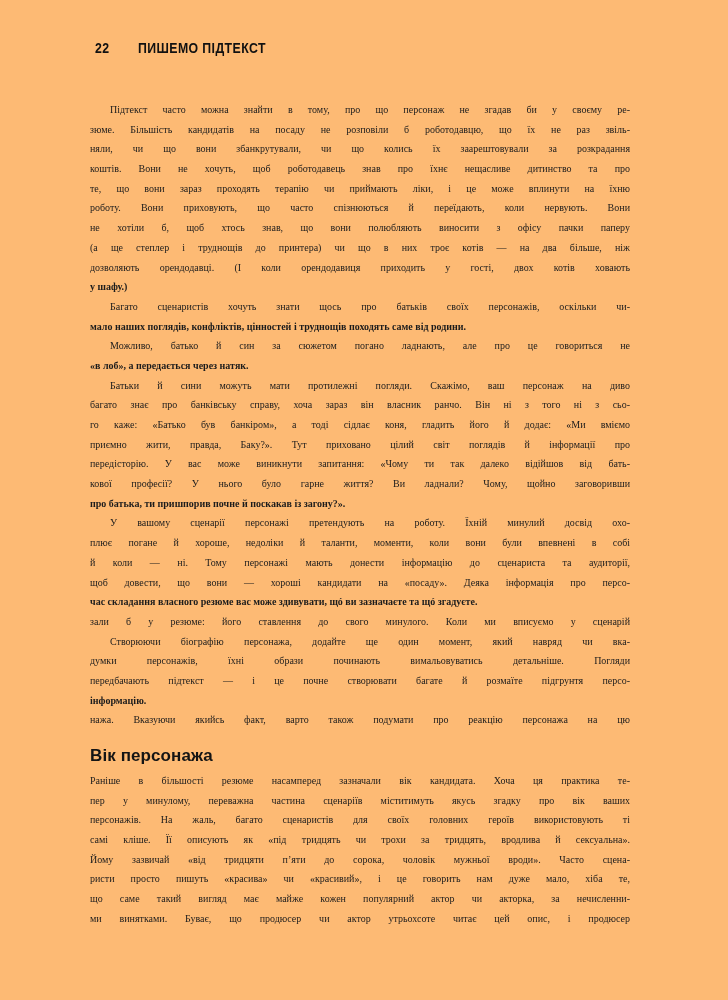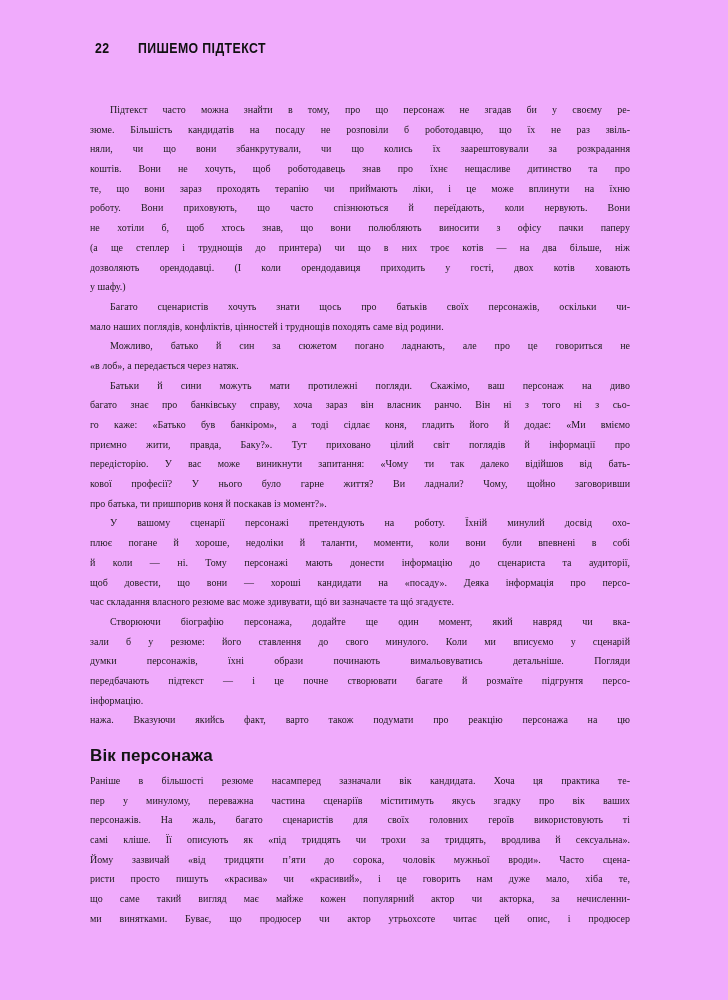--- a/index.html
+++ b/index.html
@@ -1,21 +1,21 @@
 <!DOCTYPE html>
 <html><head>
 <meta charset="utf-8">
 <style>
   * { margin: 0; padding: 0; box-sizing: border-box; }
   html, body { background: #e8e8e8; }
   .page {
     position: relative;
     width: 728px;
     height: 1000px;
-    background: #f0abfc;
+    background: #fdba74;
     font-family: "Liberation Serif", serif;
     color: #1c1c1c;
     overflow: hidden;
     margin: 0 auto;
   }
   
   .running-header { position: absolute; top: 40px; left: 0; width: 728px; height: 18px; }
   .running-header .hnum,
   .running-header .htitle {
     position: absolute;
@@ -44,21 +44,21 @@
     display: block;
     height: 19.7px;
     line-height: 19.7px;
     font-size: 10px;
     text-align: justify;
     text-align-last: justify;
     white-space: normal;
     overflow: hidden;
   }
   .line.indent { text-indent: 20px; }
-  .line.para-end { text-align-last: left; }
+  .line.para-end { text-align-last: left; font-weight: bold; }
   .section-heading {
     display: block;
     margin-top: 15px;
     margin-bottom: 4px;
     font-family: "Liberation Sans", sans-serif;
     font-weight: 700;
     font-size: 17px;
     line-height: 22px;
     color: #141414;
     letter-spacing: 0.1px;
@@ -96,32 +96,32 @@
           <div class="line indent">Можливо, батько й син за сюжетом погано ладнають, але про це говориться не</div>
           <div class="line para-end">«в лоб», а передається через натяк.</div>
         </div>
         <div class="paragraph">
           <div class="line indent">Батьки й сини можуть мати протилежні погляди. Скажімо, ваш персонаж на диво</div>
           <div class="line">багато знає про банківську справу, хоча зараз він власник ранчо. Він ні з того ні з сьо-</div>
           <div class="line">го каже: «Батько був банкіром», а тоді сідлає коня, гладить його й додає: «Ми вміємо</div>
           <div class="line">приємно жити, правда, Баку?». Тут приховано цілий світ поглядів й інформації про</div>
           <div class="line">передісторію. У вас може виникнути запитання: «Чому ти так далеко відійшов від бать-</div>
           <div class="line">кової професії? У нього було гарне життя? Ви ладнали? Чому, щойно заговоривши</div>
-          <div class="line para-end">про батька, ти пришпорив коня й поскакав із момент?».</div>
+          <div class="line para-end">про батька, ти пришпорив почне й поскакав із загону?».</div>
         </div>
         <div class="paragraph">
           <div class="line indent">У вашому сценарії персонажі претендують на роботу. Їхній минулий досвід охо-</div>
           <div class="line">плює погане й хороше, недоліки й таланти, моменти, коли вони були впевнені в собі</div>
           <div class="line">й коли — ні. Тому персонажі мають донести інформацію до сценариста та аудиторії,</div>
           <div class="line">щоб довести, що вони — хороші кандидати на «посаду». Деяка інформація про персо-</div>
           <div class="line para-end">час складання власного резюме вас може здивувати, щó ви зазначаєте та щó згадуєте.</div>
         </div>
         <div class="paragraph">
+          <div class="line">зали б у резюме: його ставлення до свого минулого. Коли ми вписуємо у сценарій</div>
           <div class="line indent">Створюючи біографію персонажа, додайте ще один момент, який навряд чи вка-</div>
-          <div class="line">зали б у резюме: його ставлення до свого минулого. Коли ми вписуємо у сценарій</div>
           <div class="line">думки персонажів, їхні образи починають вимальовуватись детальніше. Погляди</div>
           <div class="line">передбачають підтекст — і це почне створювати багате й розмаїте підгрунтя персо-</div>
           <div class="line para-end">інформацію.</div>
           <div class="line">нажа. Вказуючи якийсь факт, варто також подумати про реакцію персонажа на цю</div>
         </div>
       </div>
     <div class="section-heading">Вік персонажа</div>
     <div>
         <div class="paragraph">
           <div class="line">Раніше в більшості резюме насамперед зазначали вік кандидата. Хоча ця практика те-</div>

